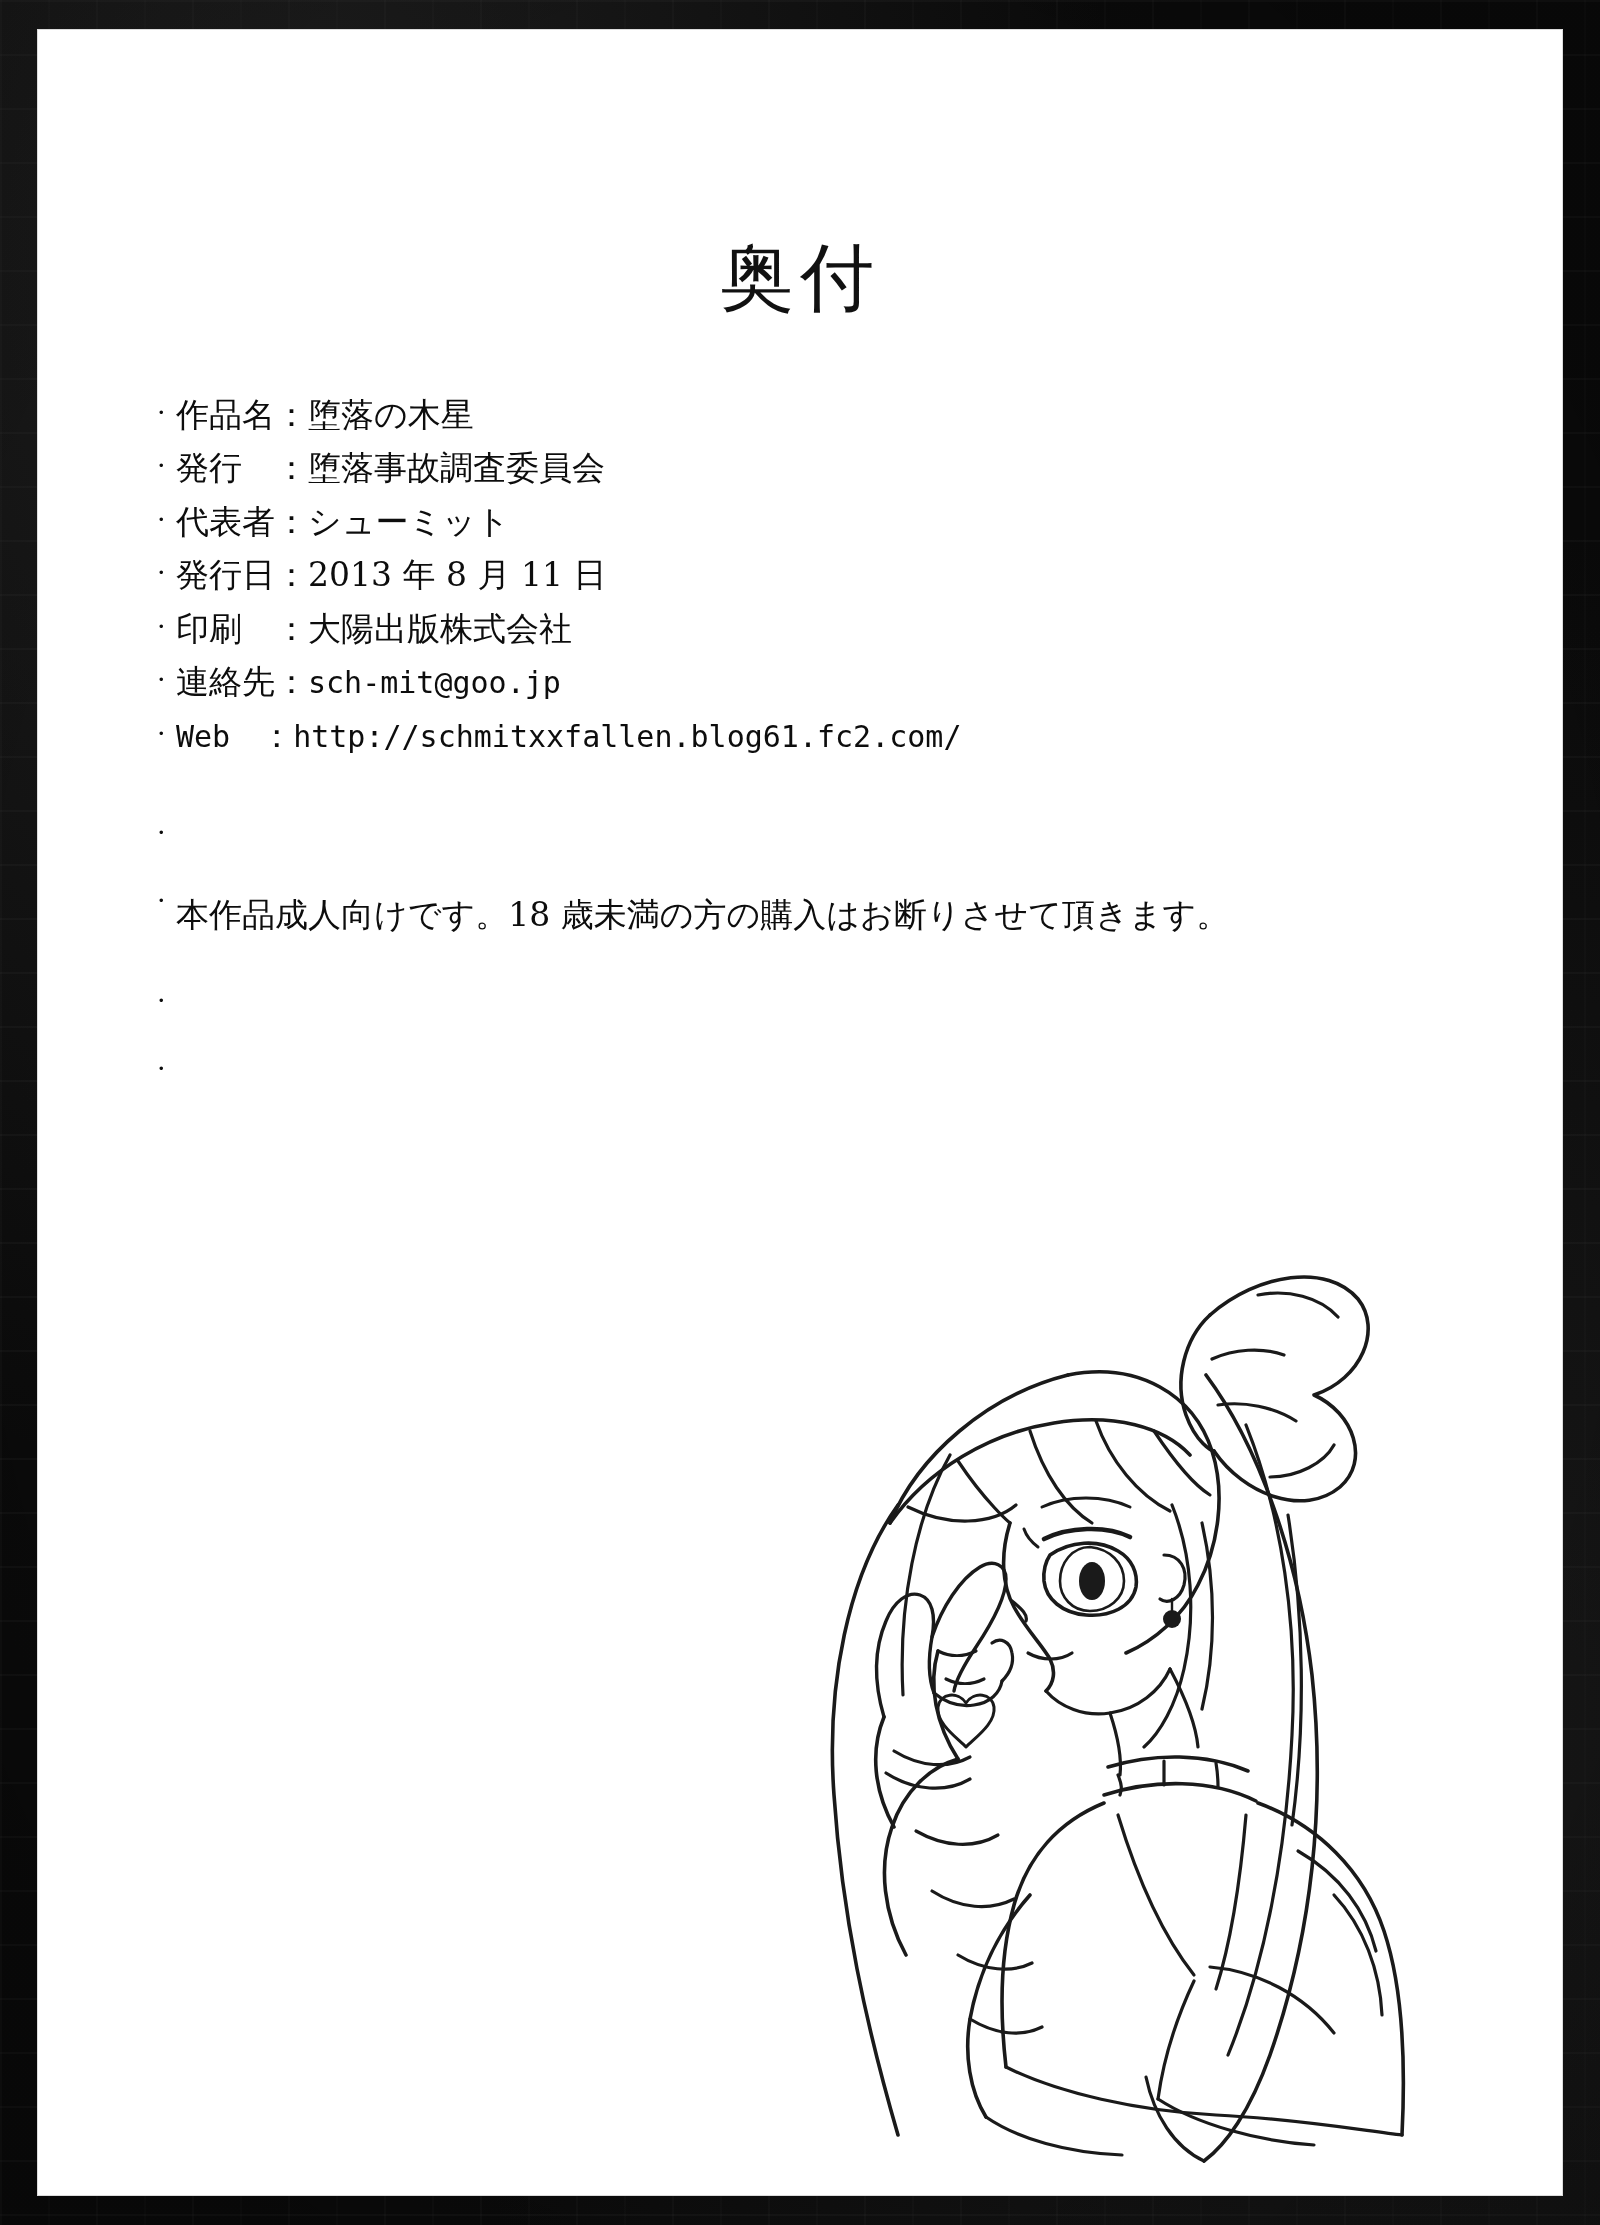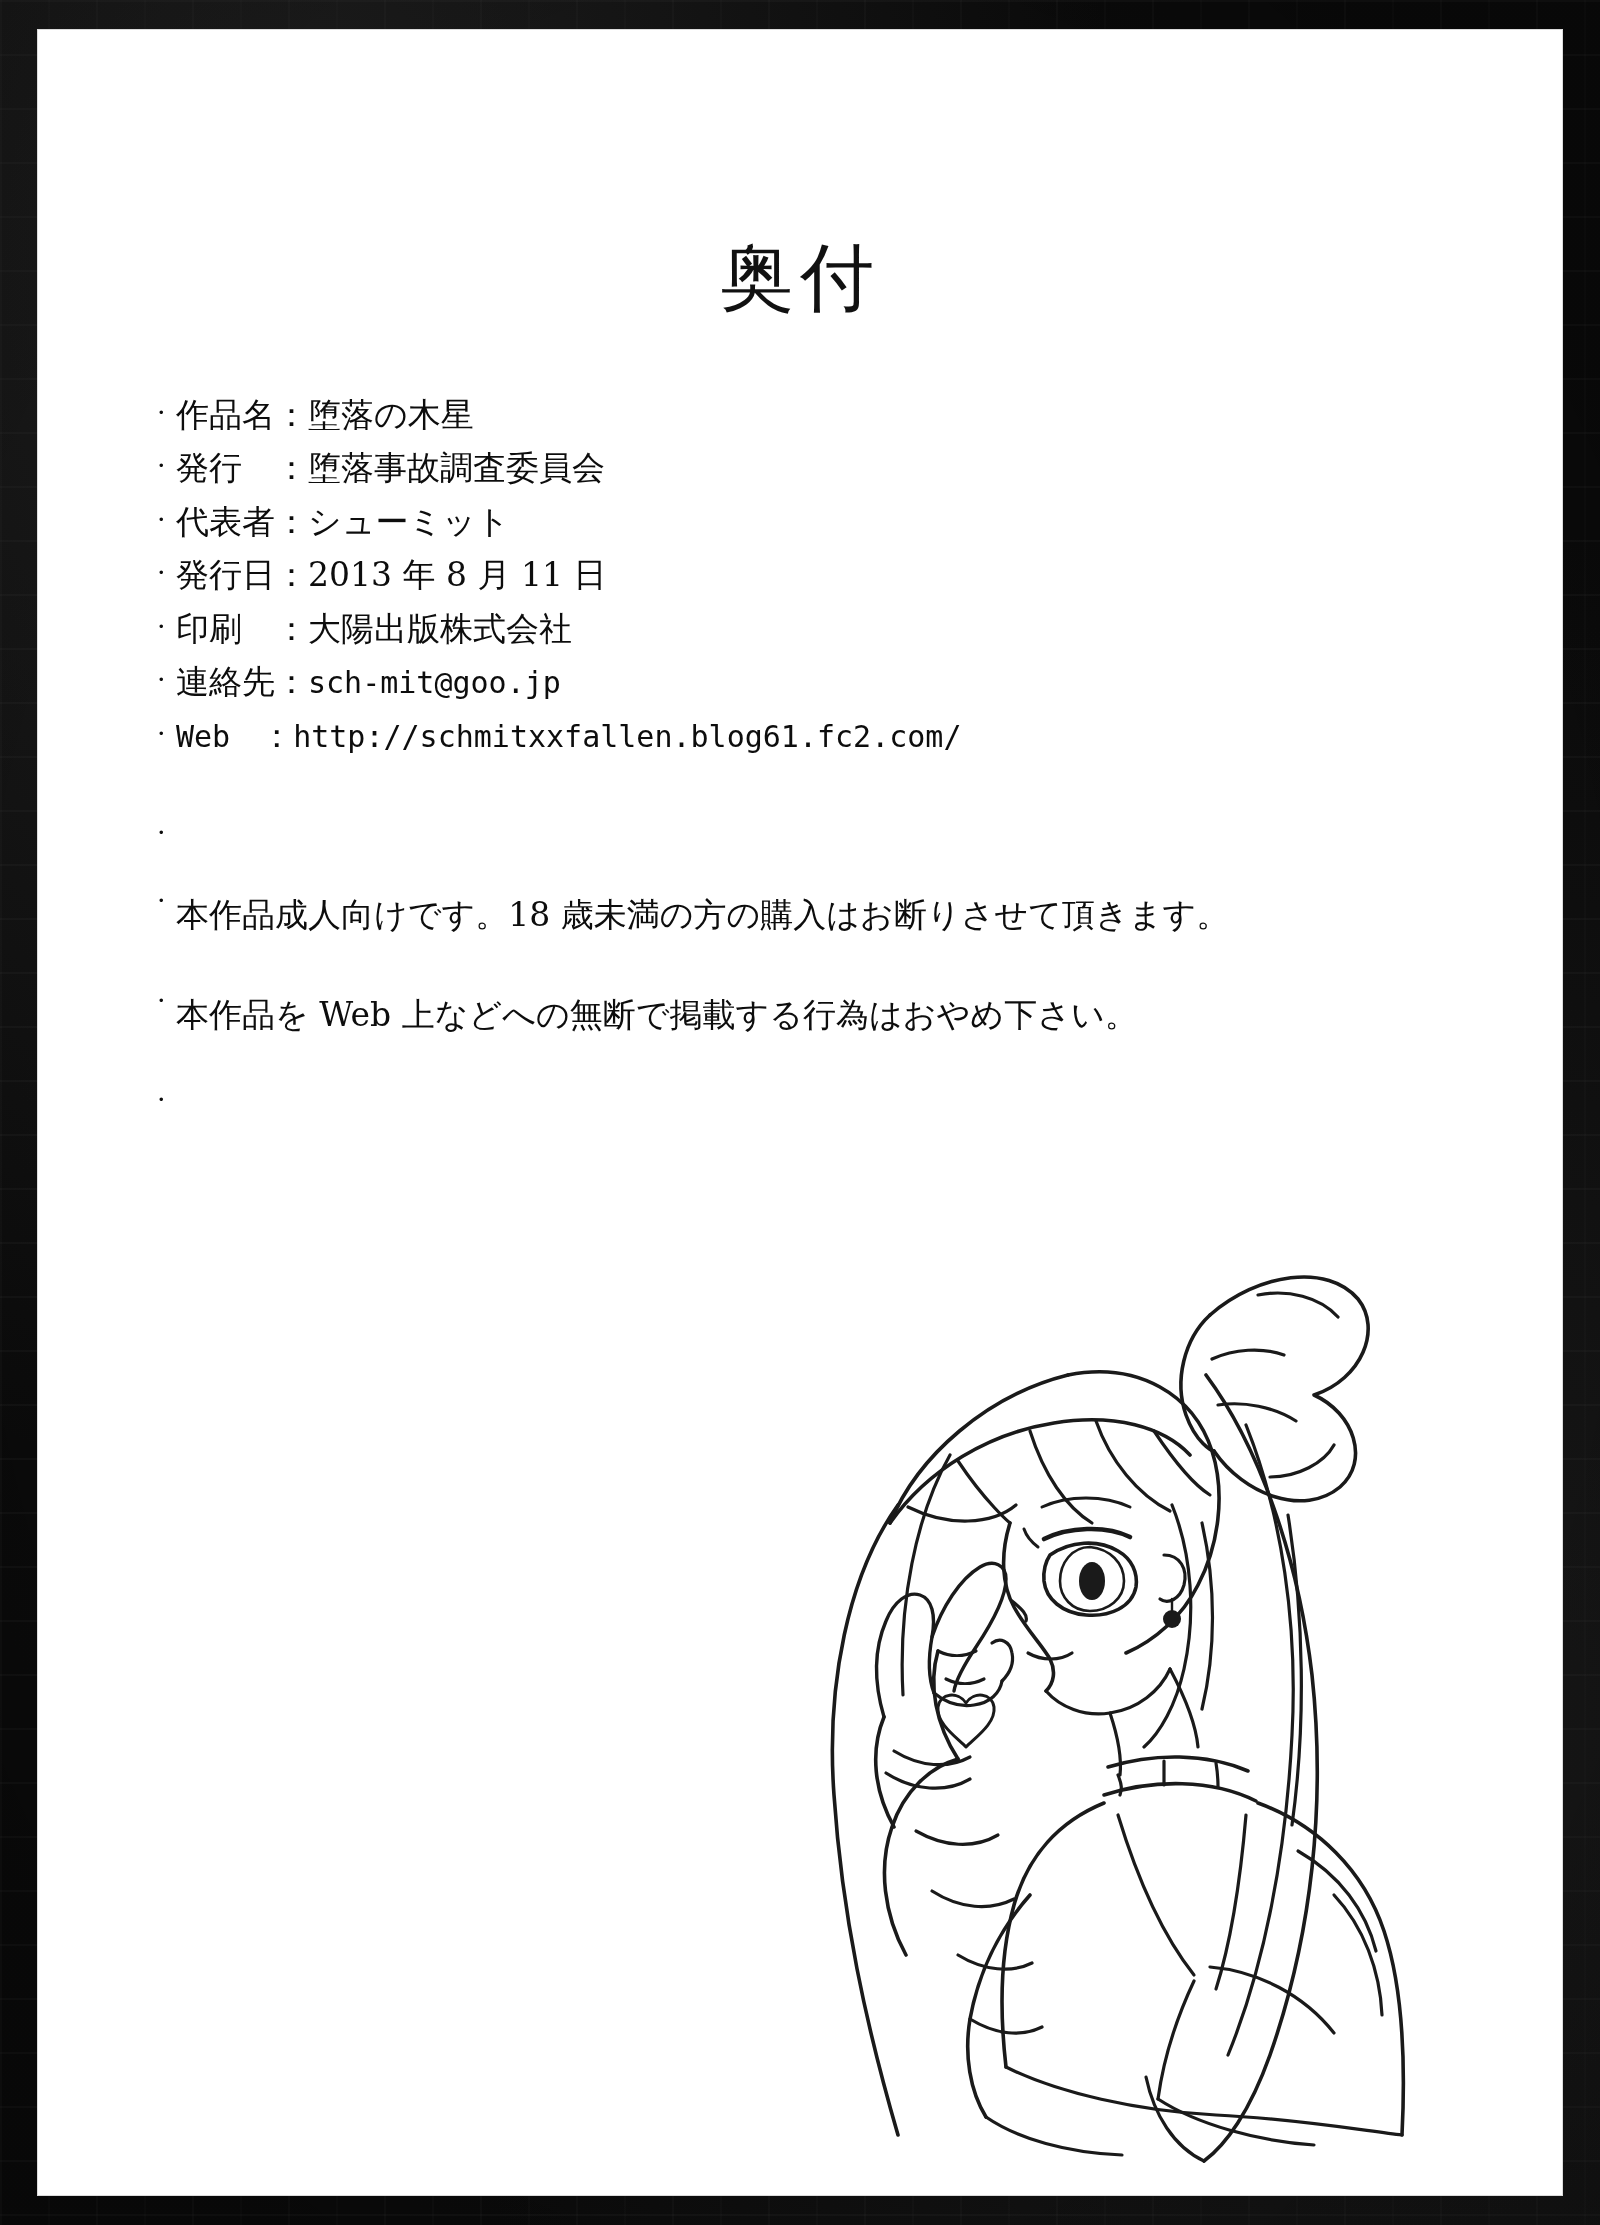--- a/index.html
+++ b/index.html
@@ -232,23 +232,20 @@
 
       <li class="note">
         <span class="bullet">・</span>
         <span class="note-text">
           <span class="ln">本作品成人向けです。18 歳未満の方の購入はお断りさせて頂きます。</span>
         </span>
       </li>
 
       <li class="note">
         <span class="bullet">・</span>
-        <span class="note-text">
-          <span class="ln">本作品を Web 上などへの無断で掲載する行為はおやめ下さい。</span>
-        </span>
       </li>
 
       <li class="note">
         <span class="bullet">・</span>
       </li>
 
     </ul>
 
     <div id="illustration">
       <svg viewBox="0 0 900 920" width="900" height="920" xmlns="http://www.w3.org/2000/svg" fill="none" stroke="#1a1a1a" stroke-width="3.2" stroke-linecap="round" stroke-linejoin="round">

